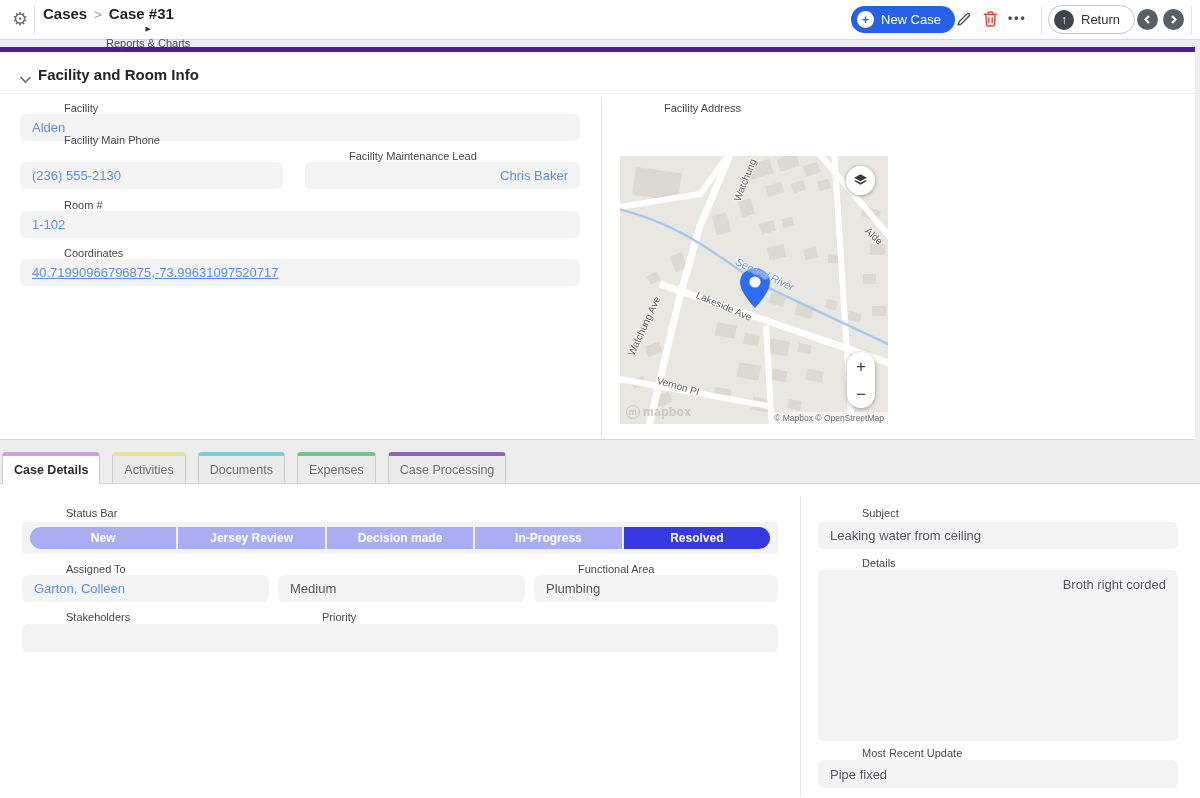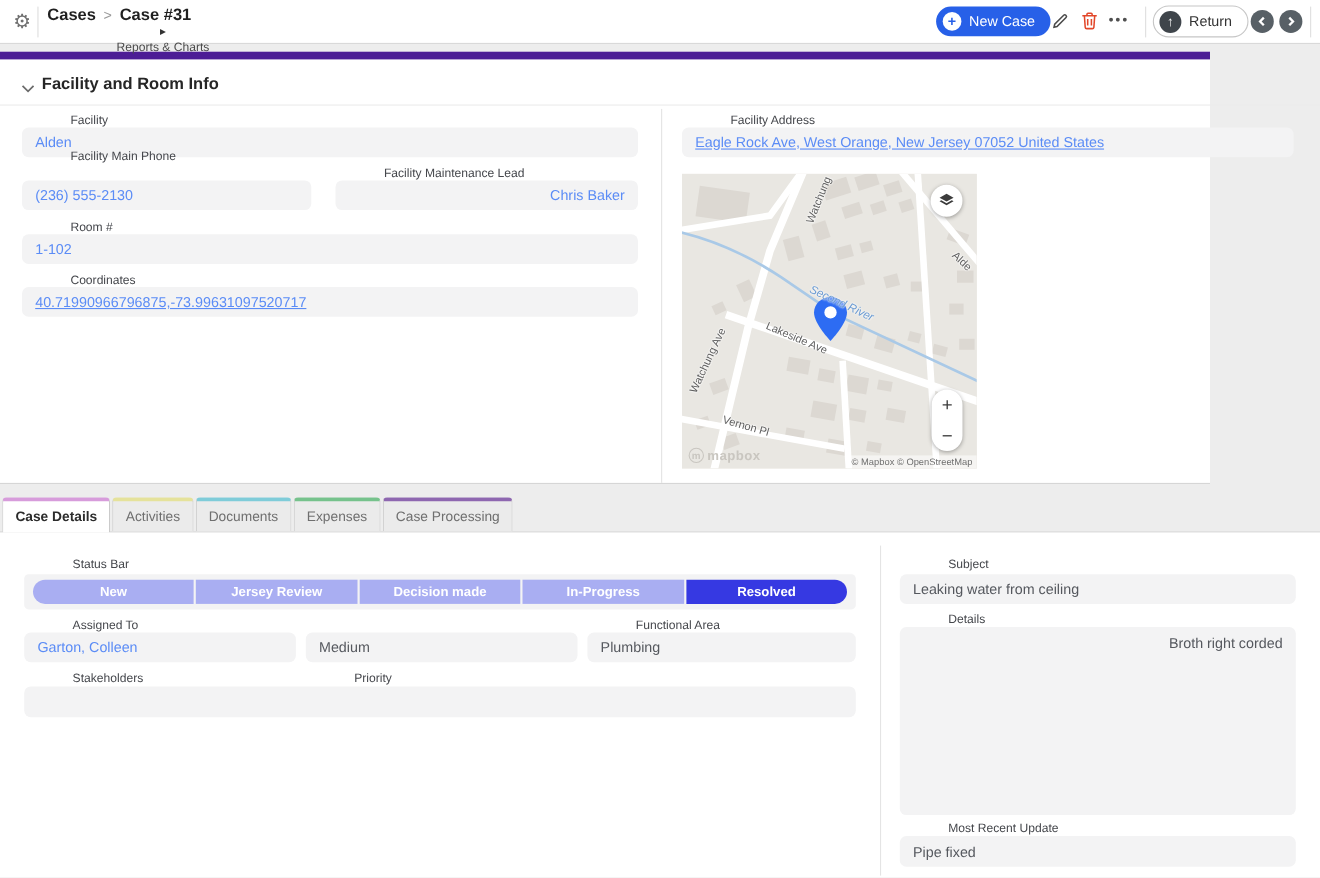--- a/index.html
+++ b/index.html
@@ -17,21 +17,21 @@
   .reports .tri { font-size:7px; color:#333; }
   .btn-newcase { position:absolute; left:851px; top:6px; height:27px; border-radius:14px; background:#2760e8; color:#fff; font-size:13px; display:flex; align-items:center; gap:7px; padding:0 14px 0 6px; border:none; cursor:pointer; }
   .plus-circle { width:17px; height:17px; border-radius:50%; background:#fff; color:#2760e8; font-size:13px; font-weight:bold; display:flex; align-items:center; justify-content:center; line-height:1; }
   .hicon { position:absolute; top:9px; width:20px; height:20px; display:flex; align-items:center; justify-content:center; cursor:pointer; }
   .more { position:absolute; left:1008px; top:11px; font-size:12px; font-weight:bold; color:#4f4f4f; letter-spacing:2px; cursor:pointer; }
   .btn-return { position:absolute; left:1048px; top:5px; height:29px; border-radius:15px; background:#fff; border:1px solid #c6c6c6; display:flex; align-items:center; gap:7px; padding:0 14px 0 5px; font-size:13px; color:#333; cursor:pointer; }
   .up-circle { width:20px; height:20px; border-radius:50%; background:#3f454b; color:#fff; font-size:12px; font-weight:bold; display:flex; align-items:center; justify-content:center; }
   .nav-circle { position:absolute; top:9px; width:21px; height:21px; border-radius:50%; background:#586066; display:flex; align-items:center; justify-content:center; cursor:pointer; }
 
   
-  .sec1 { position:absolute; top:47px; left:0; width:1100px; height:393px; background:#fff; border-top:7px solid #4c1d95; border-bottom:1px solid #d6d6d6; }
+  .sec1 { position:absolute; top:47px; left:0; width:1195px; height:393px; background:#fff; border-top:5px solid #4c1d95; border-bottom:1px solid #d6d6d6; }
   .sec-title { position:absolute; left:38px; top:14px; font-size:15px; font-weight:bold; color:#262626; }
   .chev { position:absolute; left:19px; top:18px; }
   .hairline { position:absolute; left:0; top:41px; width:1200px; height:1px; background:#ececec; }
   .flabel { position:absolute; font-size:11px; color:#45474c; white-space:nowrap;padding-left:44px; }
   .fbox { position:absolute; height:27px; background:#f3f3f4; border-radius:6px; display:flex; align-items:center; padding:0 12px; font-size:13px; color:#55585e; overflow:hidden; white-space:nowrap; }
   .link { color:#5b8cf6; text-decoration:none; cursor:pointer; }
   .link.ul { text-decoration:underline; }
   .col-div1 { position:absolute; left:601px; top:45px; width:1px; height:340px; background:#e3e3e3; }
 
   
@@ -40,21 +40,21 @@
   .street { position:absolute; font-size:10px; color:#5e5e5e; white-space:nowrap; text-shadow:0 0 2px #fff,0 0 2px #fff,0 0 2px #fff; }
   .river-lbl { position:absolute; font-size:10.5px; font-style:italic; color:#6b9bd2; white-space:nowrap; text-shadow:0 0 2px #fff,0 0 2px #fff; }
   .map-layers { position:absolute; right:13px; top:10px; width:29px; height:29px; border-radius:50%; background:#fff; box-shadow:0 1px 4px rgba(0,0,0,.35); display:flex; align-items:center; justify-content:center; cursor:pointer; }
   .map-zoom { position:absolute; right:13px; top:196px; width:28px; height:56px; border-radius:14px; background:#fff; box-shadow:0 1px 4px rgba(0,0,0,.35); display:flex; flex-direction:column; overflow:hidden; }
   .map-zoom div { flex:1; display:flex; align-items:center; justify-content:center; font-size:17px; color:#3b3b3b; cursor:pointer; line-height:1; }
   .mb-logo { position:absolute; left:6px; bottom:5px; display:flex; align-items:center; gap:3px; color:#c9c6c0; font-weight:bold; font-size:12px; letter-spacing:.4px; }
   .mb-circle { width:14px; height:14px; border:1.6px solid #c9c6c0; border-radius:50%; font-size:9px; display:flex; align-items:center; justify-content:center; font-weight:bold; }
   .map-attrib { position:absolute; right:0; bottom:0; font-size:8.5px; color:#6f6f6f; background:rgba(255,255,255,.55); padding:1px 4px; }
 
   
-  .tabbar { position:absolute; left:2px; top:452px; height:32px; display:flex; gap:2px; align-items:flex-start; z-index:4; }
+  .tabbar { position:absolute; left:2px; top:452px; height:32px; display:flex; gap:12px; align-items:flex-start; z-index:4; }
   .tab { height:31px; border:1px solid #cbcbcb; border-top-width:4px; border-top-style:solid; border-bottom:none; border-radius:4px 4px 0 0; background:#ebebeb; padding:0 11px; font-size:12.5px; color:#6f6f6f; display:flex; align-items:center; cursor:pointer; }
   .tab.active { background:#fff; font-weight:bold; color:#2c2c2c; height:32px; }
 
   
   .sec2 { position:absolute; top:483px; left:0; width:1200px; height:315px; background:#fff; border-top:1px solid #d4d4d4; }
   .statusbar { position:absolute; left:22px; top:38px; width:756px; height:32px; background:#f3f3f4; border-radius:4px; display:flex; align-items:center; padding:0 8px; gap:2px; }
   .seg { flex:1; height:22px; line-height:22px; text-align:center; color:#fff; font-size:12px; font-weight:bold; cursor:pointer; overflow:hidden; }
   .seg:first-child { border-radius:11px 0 0 11px; }
   .seg:last-child { border-radius:0 11px 11px 0; }
   .col-div2 { position:absolute; left:800px; top:12px; width:1px; height:300px; background:#e4e4e4; }
@@ -144,23 +144,20 @@
     </div>
 
     <div class="flabel" style="left:20px; top:195px;">Coordinates</div>
     <div class="fbox" style="left:20px; top:207px; width:560px;">
       <a class="link ul">40.71990966796875,-73.99631097520717</a>
     </div>
 
     <div class="col-div1"></div>
 
     <div class="flabel" style="left:620px; top:50px;">Facility Address</div>
-    <div class="fbox" style="left:620px; top:62px; width:556px;">
-      <a class="link ul">Eagle Rock Ave, West Orange, New Jersey 07052 United States</a>
-    </div>
 
     <div class="map">
       <svg class="base" width="268" height="268" viewBox="0 0 268 268">
         <rect width="268" height="268" fill="#e9e7e2"></rect>
         <g fill="#dcd8d2">
           <rect x="14" y="14" width="46" height="28" transform="rotate(8 37 28)"></rect>
           <rect x="128" y="6" width="24" height="15" transform="rotate(-18 140 13)"></rect>
           <rect x="158" y="0" width="20" height="13" transform="rotate(-18 168 6)"></rect>
           <rect x="184" y="8" width="15" height="11" transform="rotate(-18 191 13)"></rect>
           <rect x="146" y="28" width="17" height="11" transform="rotate(-18 154 33)"></rect>

